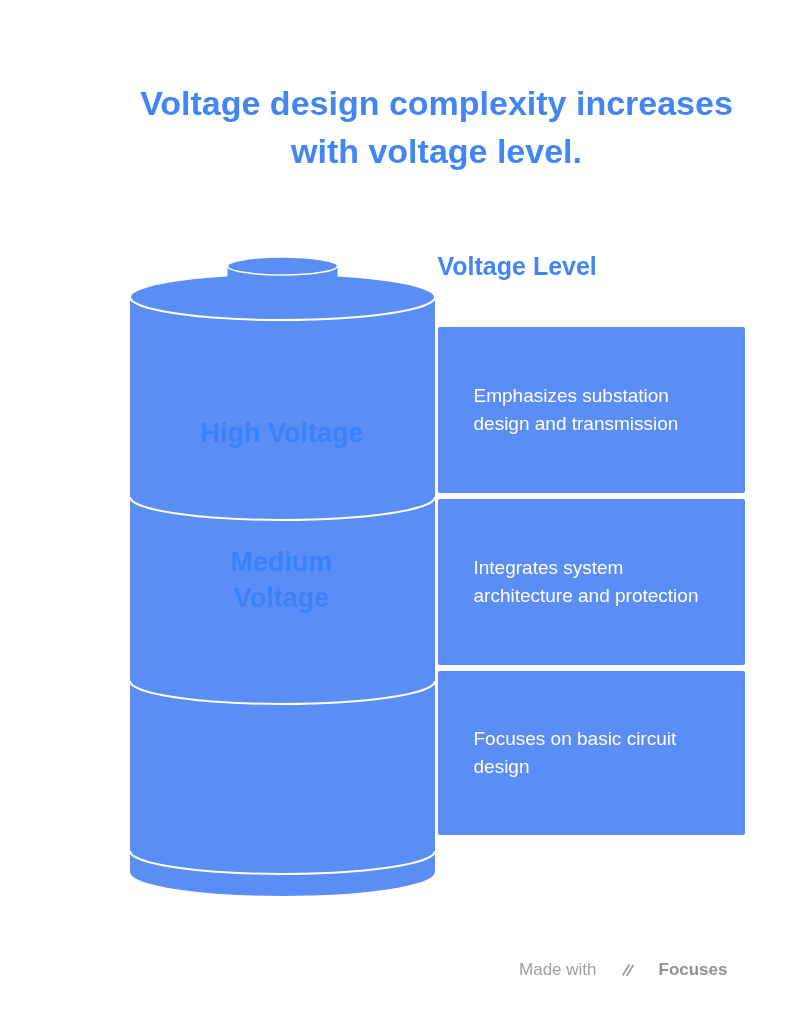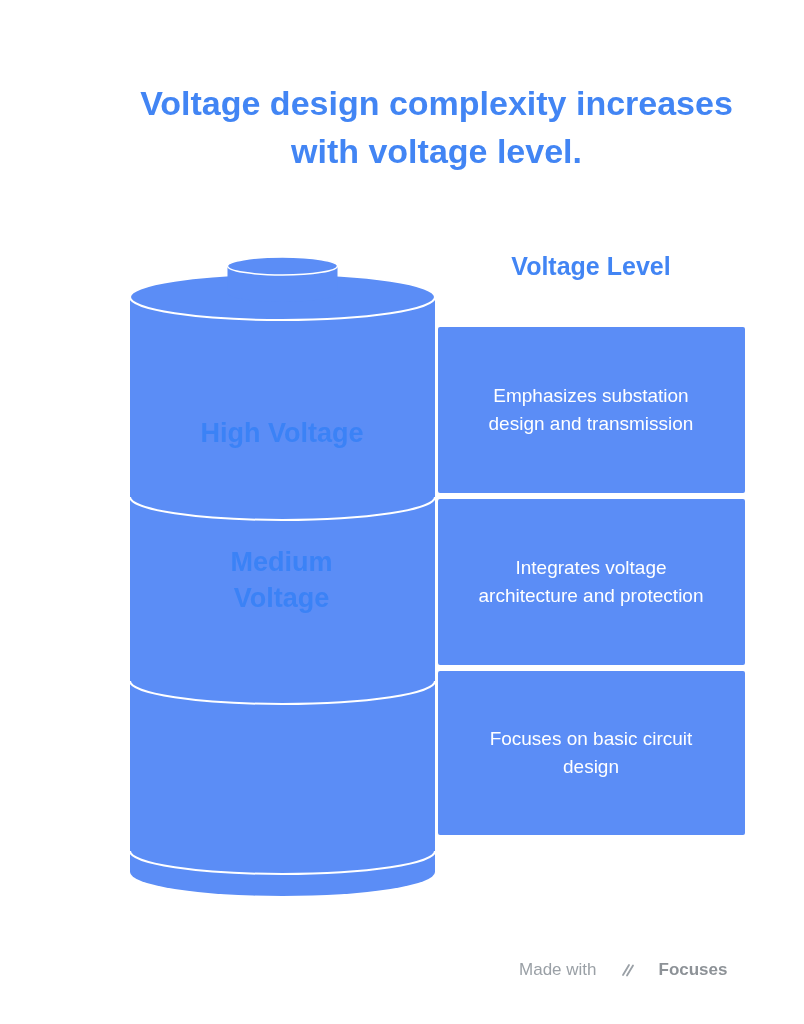--- a/index.html
+++ b/index.html
@@ -30,21 +30,21 @@
     font-weight: 700;
     line-height: 1.4;
     color: var(--accent);
   }
 
   .column-header {
     position: absolute;
     top: 252px;
     left: 403px;
     width: 307px;
-    text-align: center;
+    text-align: left;
     font-size: 25px;
     font-weight: 700;
     color: var(--accent);
   }
 
   .battery-svg {
     position: absolute;
     left: 85px;
     top: 252px;
     width: 330px;
@@ -85,21 +85,21 @@
     border-radius: 2px;
     display: flex;
     align-items: center;
     justify-content: center;
   }
   .desc-box:last-child { height: 164px; }
   .desc-text {
     color: #ffffff;
     font-size: 19px;
     line-height: 1.5;
-    text-align: center;
+    text-align: left;
     max-width: 235px;
   }
 
   .footer {
     position: absolute;
     top: 960px;
     right: 42px;
     display: flex;
     align-items: center;
     gap: 23px;
@@ -133,21 +133,21 @@
   </svg>
 
   <div class="segment-label high">High Voltage</div>
   <div class="segment-label medium">Medium Voltage</div>
 
   <div class="boxes">
     <div class="desc-box">
       <div class="desc-text">Emphasizes substation design and transmission</div>
     </div>
     <div class="desc-box">
-      <div class="desc-text">Integrates voltage architecture and protection</div>
+      <div class="desc-text">Integrates system architecture and protection</div>
     </div>
     <div class="desc-box">
       <div class="desc-text">Focuses on basic circuit design</div>
     </div>
   </div>
 
   <div class="footer">
     <span>Made with</span>
     <span class="napkin-icon">
       <svg width="16" height="16" viewBox="0 0 16 16" aria-hidden="true">

